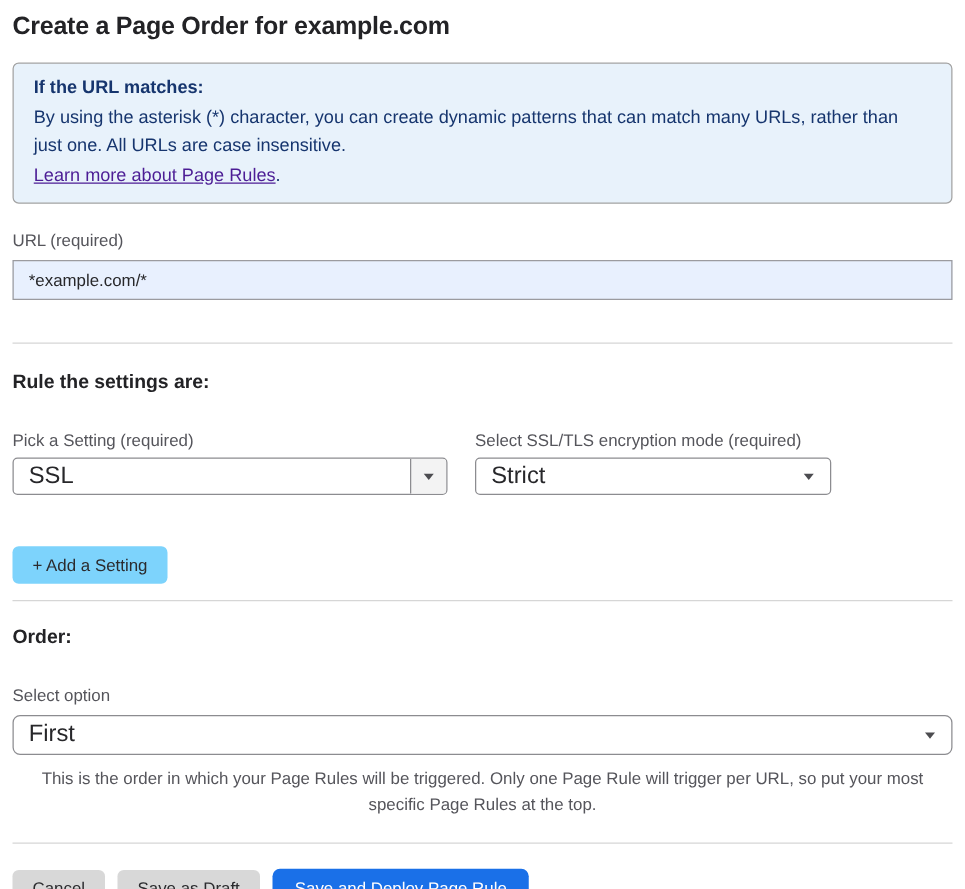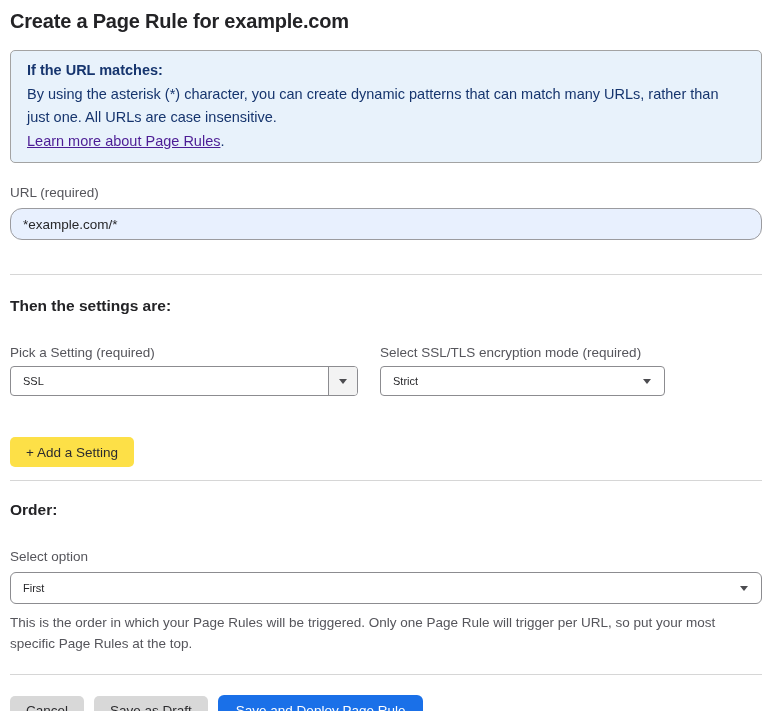--- a/index.html
+++ b/index.html
@@ -48,21 +48,21 @@
     color: #55555b;
     margin: 0 0 8px 0;
   }
   .text-input {
     display: block;
     width: 100%;
     box-sizing: border-box;
     height: 32px;
     background: #e8f0fe;
     border: 1px solid #9b9b9f;
-    border-radius: 12px;
+    border-radius: 0;
     padding: 0 12px;
     font-size: 13.5px;
     font-family: "Liberation Sans", sans-serif;
     color: #27272a;
     outline: none;
   }
   .divider {
     border: none;
     border-top: 1px solid #d6d6d6;
     margin: 0;
@@ -81,21 +81,21 @@
   .col-left { width: 348px; }
   .col-right { width: 285px; }
   .select {
     box-sizing: border-box;
     height: 30px;
     border: 1px solid #8c8c90;
     border-radius: 4px;
     background: #ffffff;
     display: flex;
     align-items: center;
-    font-size: 11px;
+    font-size: 19px;
     color: #27272a;
     cursor: pointer;
     overflow: hidden;
   }
   .select-value {
     flex: 1;
     padding: 0 12px;
     white-space: nowrap;
   }
   .arrow-seg {
@@ -124,67 +124,68 @@
     height: 30px;
     padding: 0 16px;
     border: none;
     border-radius: 5px;
     font-size: 13.5px;
     font-family: "Liberation Sans", sans-serif;
     cursor: pointer;
     white-space: nowrap;
   }
   .btn-add {
-    background: #fde047;
+    background: #7dd3fc;
     color: #2b2b2e;
     margin-top: 41px;
   }
   .btn-gray {
     background: #d8d8d8;
     color: #2b2b2e;
   }
   .btn-primary {
     background: #1a70e8;
     color: #ffffff;
     height: 31px;
     padding: 0 18px;
     border-radius: 6px;
   }
   .help-text {
     font-size: 13.5px;
     line-height: 21px;
     color: #55555b;
     margin: 8px 0 0 0;
     max-width: 752px;
+    text-align: center;
   }
   .footer-buttons {
     display: flex;
     align-items: center;
     gap: 10px;
   }
 </style>
 </head>
 <body>
 
 <div class="page">
 
-  <h1 class="title">Create a Page Rule for example.com</h1>
+  <h1 class="title">Create a Page Order for example.com</h1>
 
   <div class="infobox">
     <div class="info-heading">If the URL matches:</div>
     <div class="info-body">By using the asterisk (*) character, you can create dynamic patterns that can match many URLs, rather than just one. All URLs are case insensitive.</div>
     <div class="info-link-line"><a class="learn-link" href="#">Learn more about Page Rules</a><span class="period">.</span></div>
   </div>
 
   <div class="field-label" style="margin-top:12px;">URL (required)</div>
   <input class="text-input" type="text" value="*example.com/*" style="">
 
   <hr class="divider divider-1">
 
-  <h2 class="section-heading">Then the settings are:</h2>
+  <h2 class="section-heading">Rule the settings are:</h2>
 
   <div class="columns">
     <div class="col-left">
       <div class="field-label" style="margin-bottom:6px;">Pick a Setting (required)</div>
       <div class="select" role="combobox">
         <span class="select-value">SSL</span>
         <span class="arrow-seg">
           <span class="caret"></span>
         </span>
       </div>

